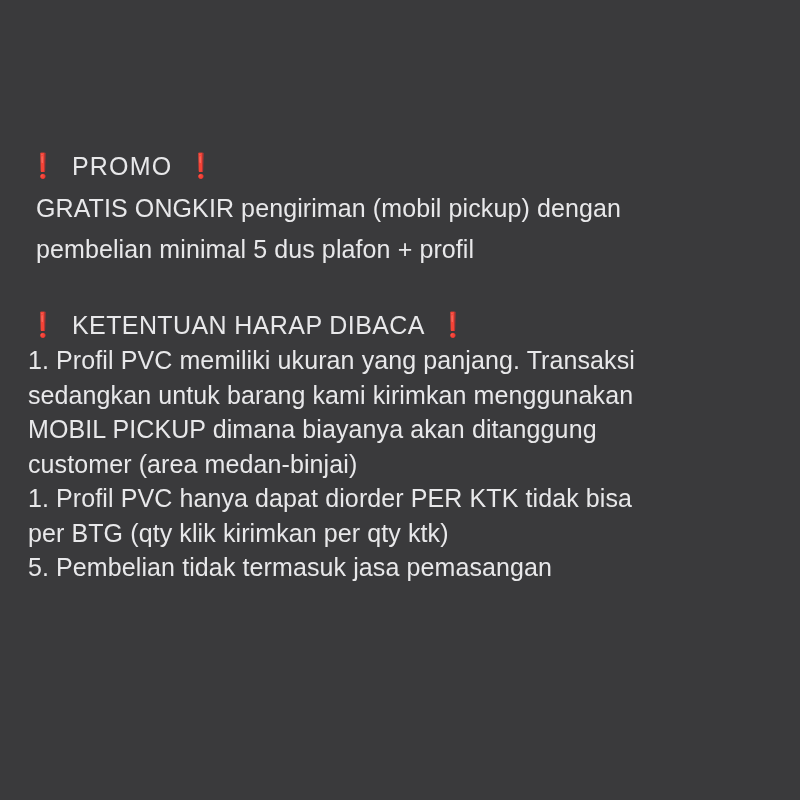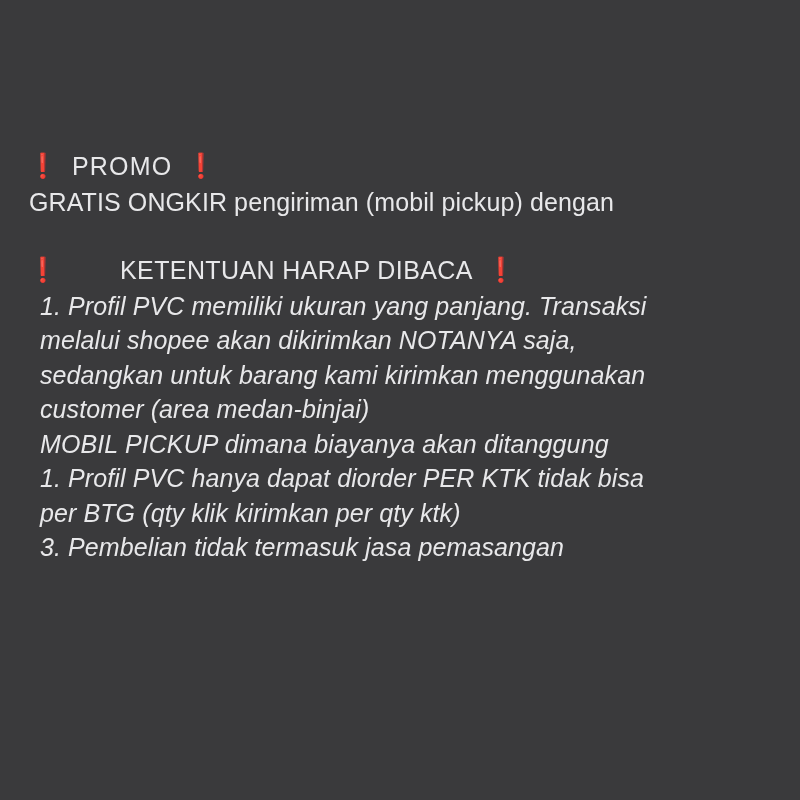--- a/index.html
+++ b/index.html
@@ -40,62 +40,60 @@
     display: inline-block;
     transform: translateY(-1px);
   }
   .bang.left { margin-right: 14px; }
   .bang.right { margin-left: 14px; }
   .promo-word {
     letter-spacing: 1.2px;
   }
   .para {
     display: block;
-    margin: 1px;
+    margin: 8px;
   }
   .spacer {
     height: 34px;
   }
   .list {
     margin: 0;
     padding: 0;
     list-style: none;
   }
   .list li {
-    margin: 0 0 1px 12px;
-    font-style: italic;
+    margin: 0 0 1px 0;
   }
   .ketentuan {
     letter-spacing: 0.4px;
-    margin-left: 48px;
   }
 </style>
 </head>
 <body>
 
 <div class="page">
 
   <div class="block">
     <span class="heading-line">
       <span class="bang left">❗</span><span class="promo-word">PROMO</span><span class="bang right">❗</span>
     </span>
     <span class="para">GRATIS ONGKIR pengiriman (mobil pickup) dengan</span>
+    <span class="para">pembelian minimal 5 dus plafon + profil</span>
   </div>
 
   <div class="spacer"></div>
 
   <div class="block">
     <span class="heading-line">
       <span class="bang left">❗</span><span class="ketentuan">KETENTUAN HARAP DIBACA</span><span class="bang right">❗</span>
     </span>
     <ul class="list">
       <li>1. Profil PVC memiliki ukuran yang panjang. Transaksi</li>
-      <li>melalui shopee akan dikirimkan NOTANYA saja,</li>
       <li>sedangkan untuk barang kami kirimkan menggunakan</li>
+      <li>MOBIL PICKUP dimana biayanya akan ditanggung</li>
       <li>customer (area medan-binjai)</li>
-      <li>MOBIL PICKUP dimana biayanya akan ditanggung</li>
       <li>1. Profil PVC hanya dapat diorder PER KTK tidak bisa</li>
       <li>per BTG (qty klik kirimkan per qty ktk)</li>
-      <li>3. Pembelian tidak termasuk jasa pemasangan</li>
+      <li>5. Pembelian tidak termasuk jasa pemasangan</li>
     </ul>
   </div>
 
 </div>
 
 </body></html>

